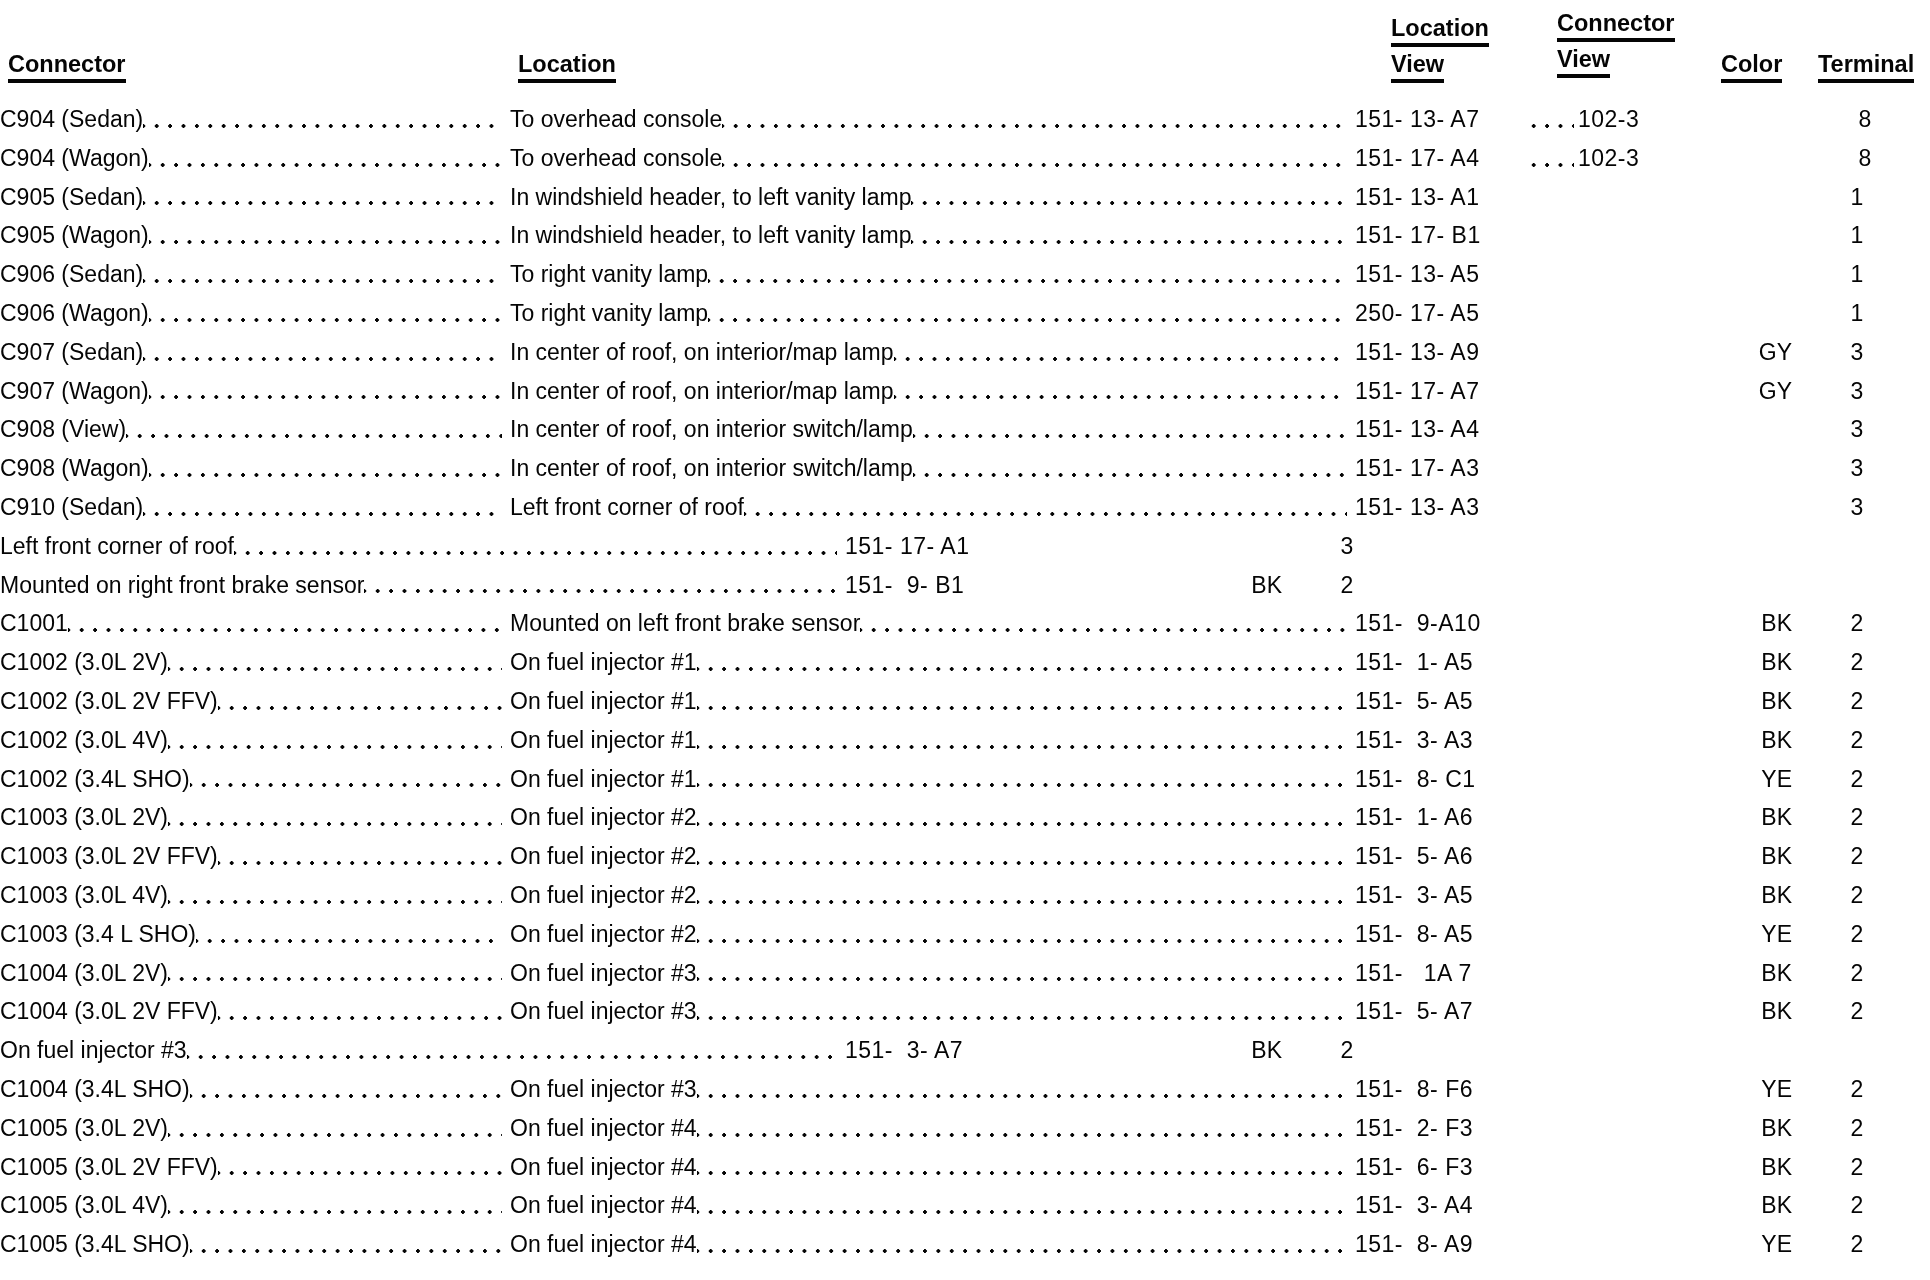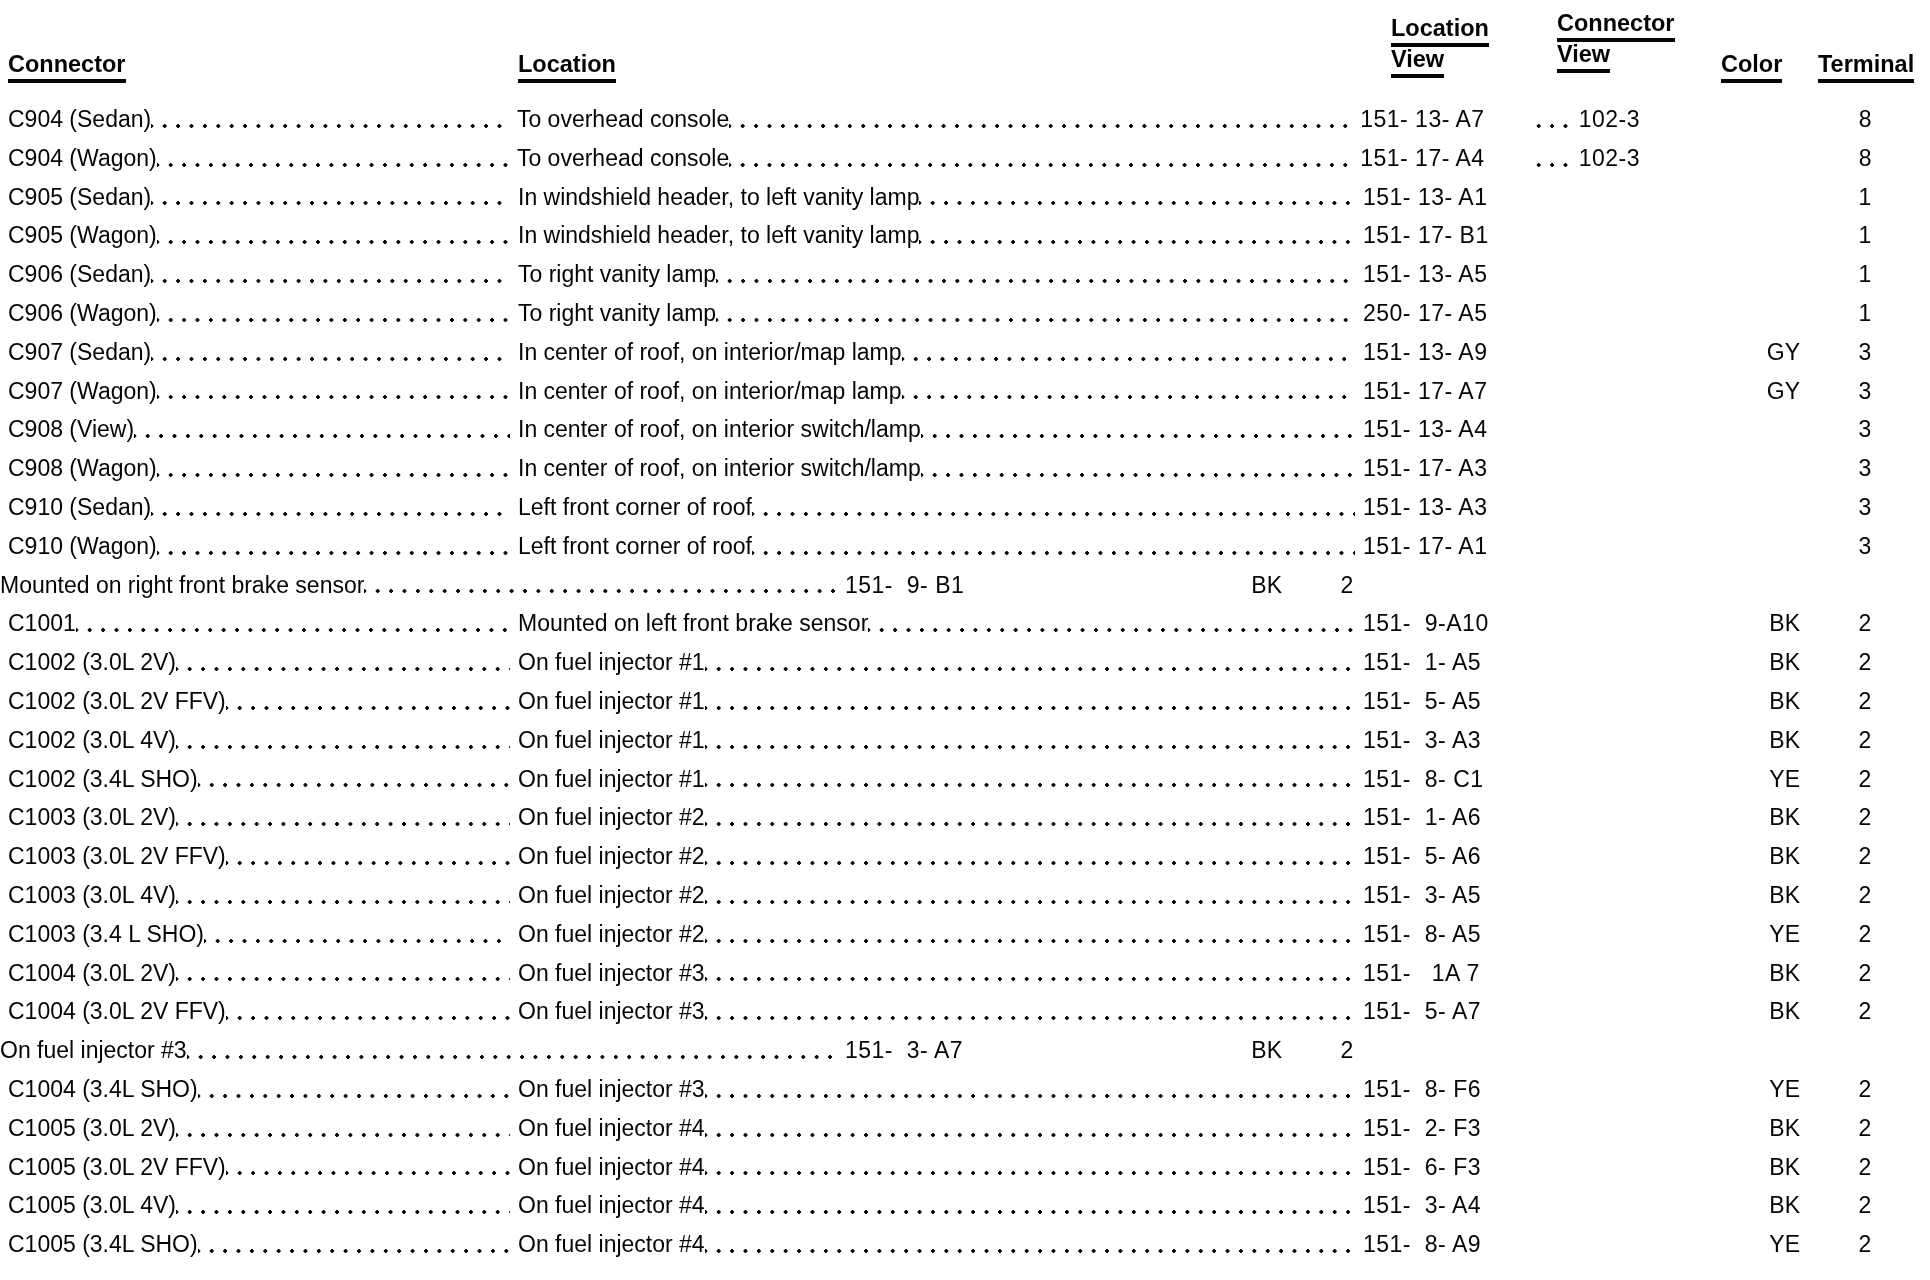--- a/index.html
+++ b/index.html
@@ -20,33 +20,33 @@
     height: 100px;
     font-weight: bold;
     font-size: 23.5px;
   }
   .hcell { position: absolute; line-height: 24px; white-space: nowrap; }
   .u {
     display: inline-block;
     border-bottom: 4px solid #050505;
     padding-bottom: 3px;
   }
-  .twoline .l2 { }
+  .twoline .l2 { margin-top: 5px; }
 
   
   .rows { position: absolute; top: 100px; left: 0; right: 0; }
   .row {
     display: flex;
     height: 38.8px;
     line-height: 38.8px;
     font-size: 23px;
     white-space: nowrap;
   }
   .row > div { overflow: hidden; }
-  .c-connector { width: 510px; margin-left: 8px; display: flex; }
+  .c-connector { width: 510px; display: flex; }
   .c-location  { width: 845px; display: flex; }
   .c-locview   { width: 170px; white-space: pre; }
   .c-gap       { width: 45px; }
   .c-connview  { width: 100px; }
   .c-color     { width: 122px; text-align: right; }
   .c-terminal  { width: 130px; text-align: center; }
   .txt { flex: 0 0 auto; }
   .dots, .dots-mini {
     flex: 1 1 auto;
     background-image: radial-gradient(circle, #050505 1.7px, transparent 1.9px);
@@ -262,24 +262,20 @@
       <span class="dots"></span>
     </div>
     <div class="c-locview">151- 13- A3</div>
     <div class="c-gap"></div>
     <div class="c-connview"></div>
     <div class="c-color"></div>
     <div class="c-terminal">3</div>
   </div>
 
   <div class="row">
-    <div class="c-connector">
-      <span class="txt">C910 (Wagon)</span>
-      <span class="dots"></span>
-    </div>
     <div class="c-location">
       <span class="txt">Left front corner of roof</span>
       <span class="dots"></span>
     </div>
     <div class="c-locview">151- 17- A1</div>
     <div class="c-gap"></div>
     <div class="c-connview"></div>
     <div class="c-color"></div>
     <div class="c-terminal">3</div>
   </div>

